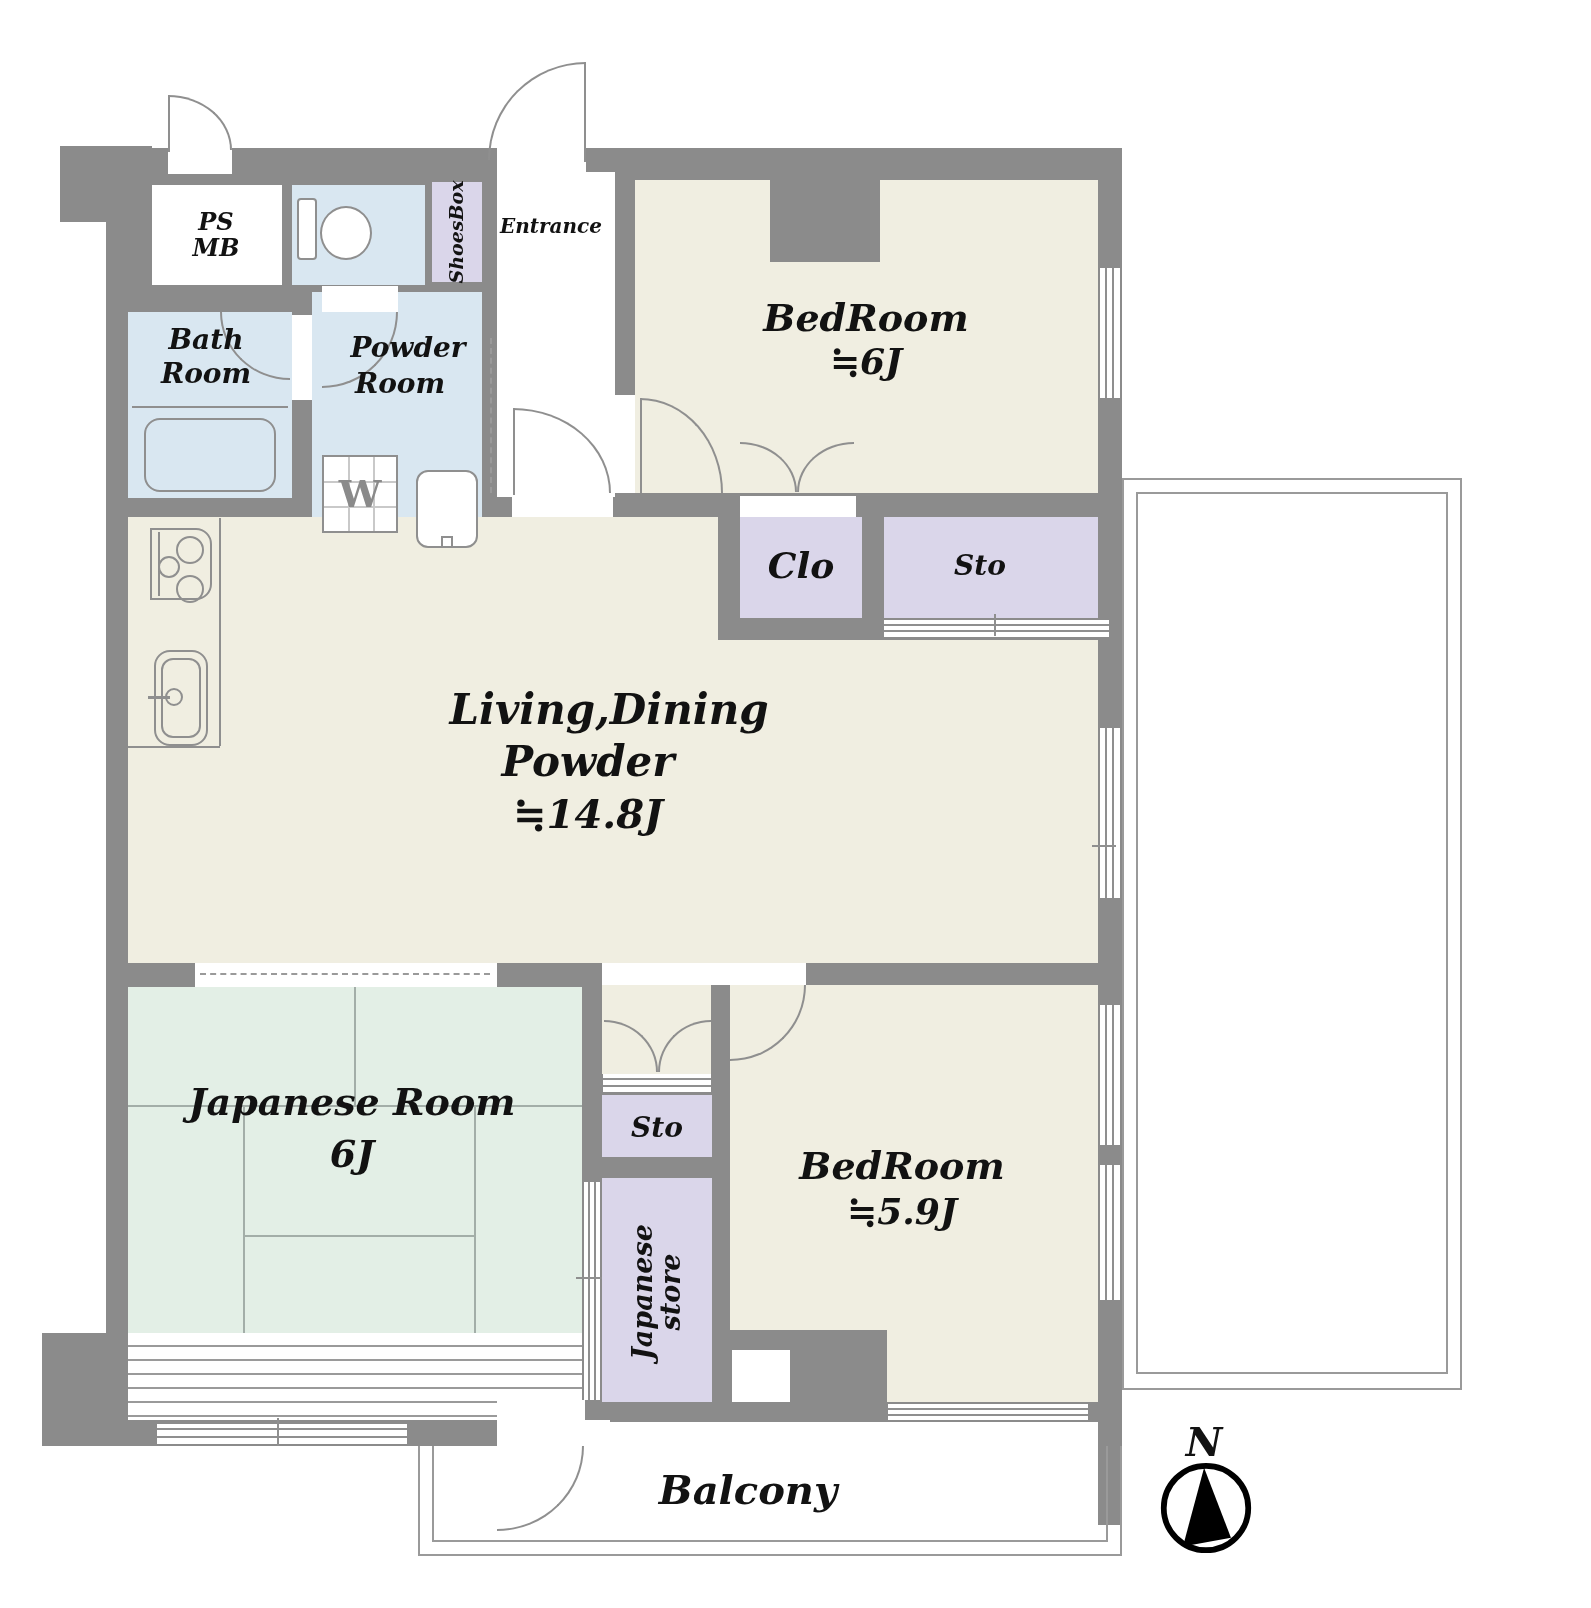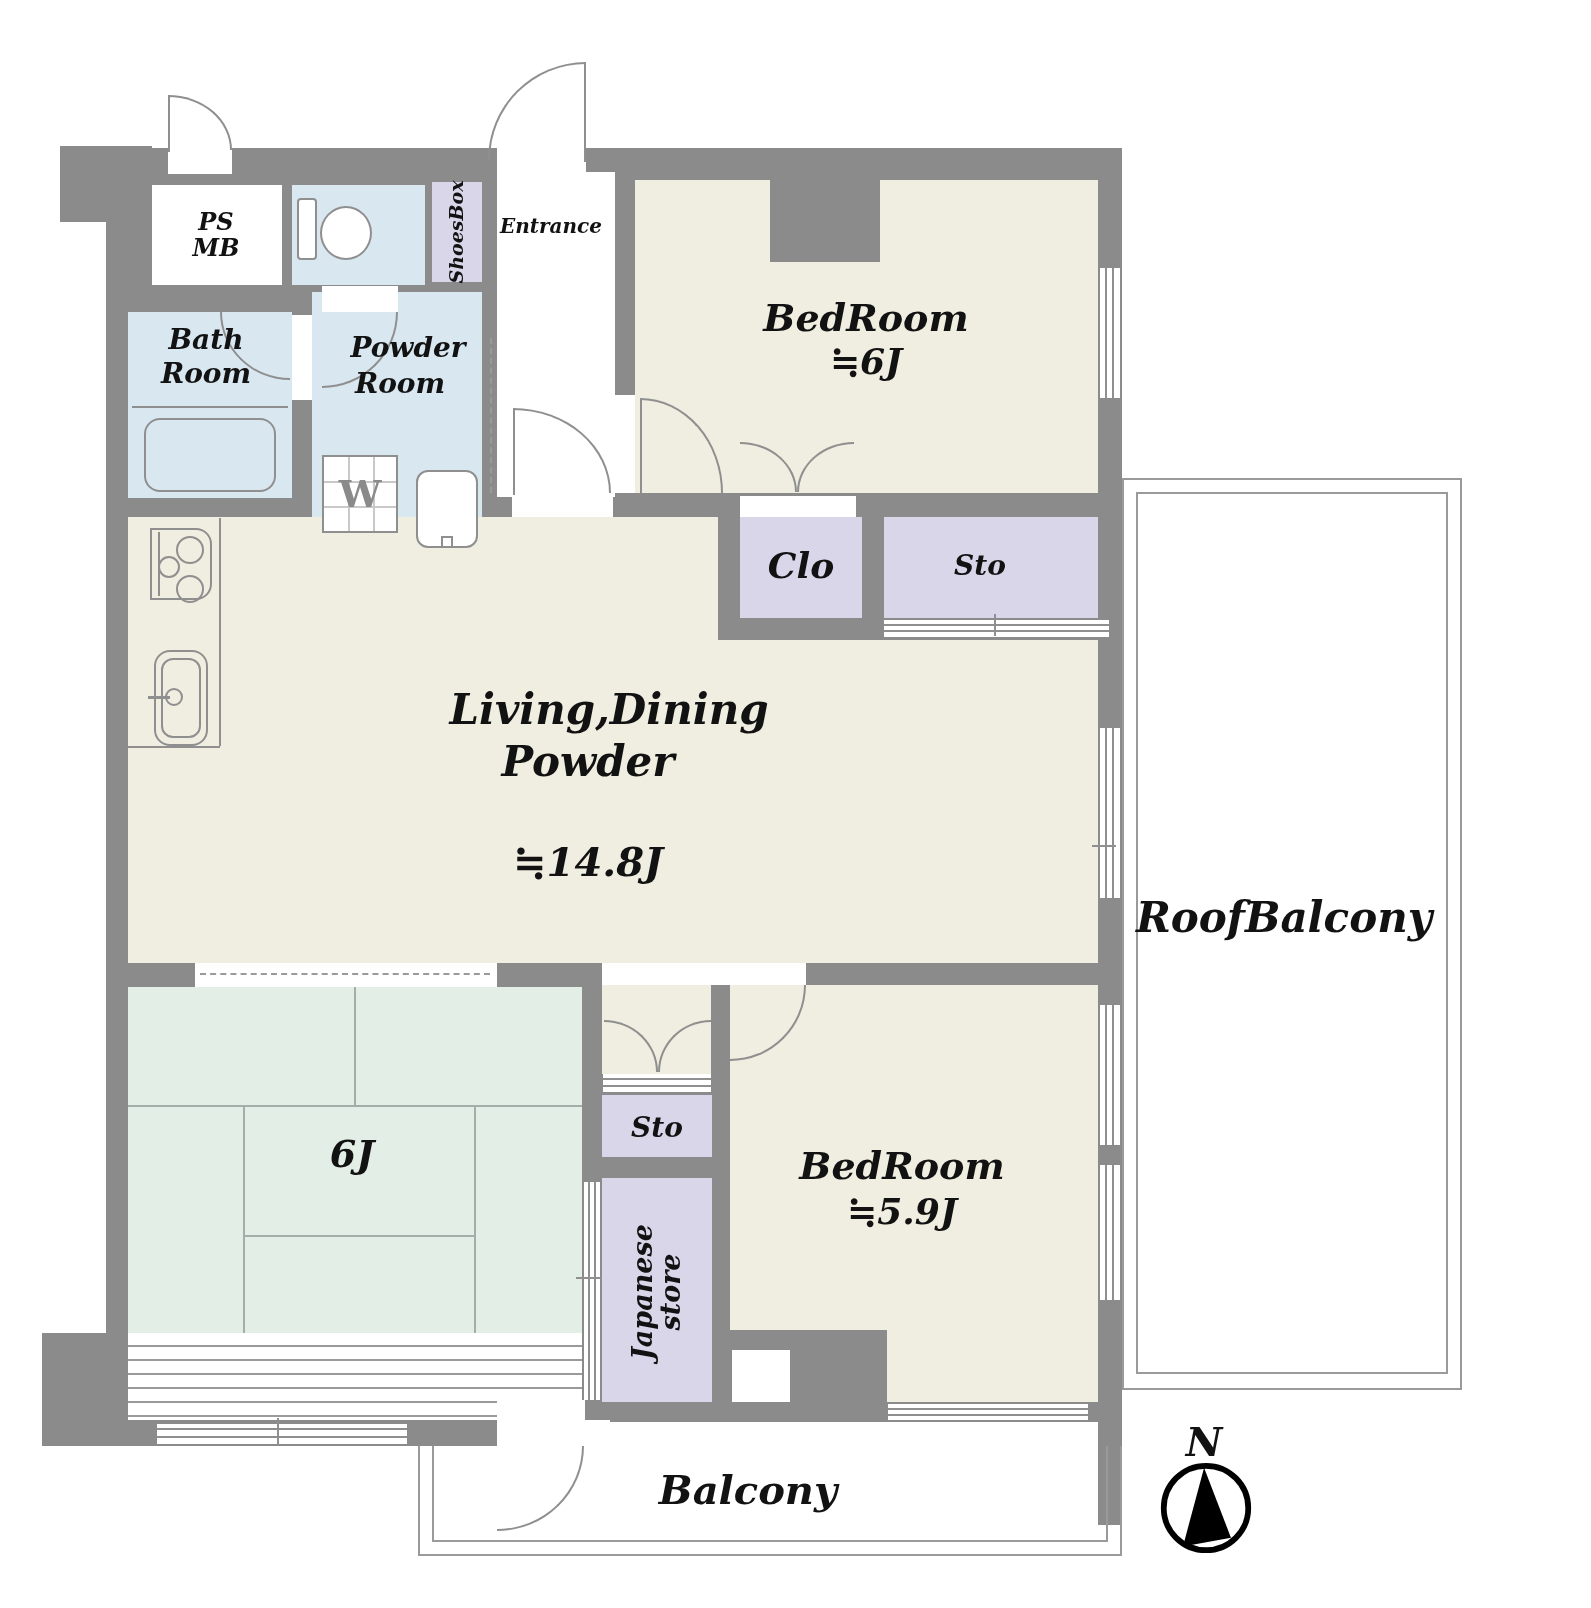--- a/index.html
+++ b/index.html
@@ -166,30 +166,30 @@
   <div class="lbl" style="left:206px;top:340px;font-size:28px;">Bath</div>
   <div class="lbl" style="left:206px;top:374px;font-size:28px;">Room</div>
   <div class="lbl" style="left:408px;top:348px;font-size:28px;">Powder</div>
   <div class="lbl" style="left:400px;top:384px;font-size:28px;">Room</div>
   <div class="lbl" style="left:866px;top:318px;font-size:38px;">BedRoom</div>
   <div class="lbl" style="left:866px;top:362px;font-size:36px;">≒6J</div>
   <div class="lbl" style="left:801px;top:566px;font-size:36px;">Clo</div>
   <div class="lbl" style="left:980px;top:566px;font-size:28px;">Sto</div>
   <div class="lbl" style="left:588px;top:710px;font-size:42px;margin-left:21px;">Living,Dining</div>
   <div class="lbl" style="left:588px;top:762px;font-size:42px;">Powder</div>
-  <div class="lbl" style="left:588px;top:814px;font-size:40px;margin-top:48px;">≒14.8J</div>
+  <div class="lbl" style="left:588px;top:814px;font-size:40px;">≒14.8J</div>
+  <div class="lbl" style="left:352px;top:1102px;font-size:38px;">Japanese Room</div>
   <div class="lbl" style="left:352px;top:1154px;font-size:38px;">6J</div>
   <div class="lbl" style="left:657px;top:1128px;font-size:28px;">Sto</div>
   <div class="lbl rot" style="left:657px;top:1292px;font-size:27px;">
     <span>Japanese</span><br>
     <span>store</span>
   </div>
   <div class="lbl" style="left:902px;top:1166px;font-size:38px;">BedRoom</div>
   <div class="lbl" style="left:902px;top:1212px;font-size:36px;">≒5.9J</div>
-  <div class="lbl" style="left:1284px;top:918px;font-size:42px;">RoofBalcony</div>
   <div class="lbl" style="left:748px;top:1490px;font-size:40px;">Balcony</div>
 
   <div class="lbl" style="left:1204px;top:1442px;font-size:40px;">N</div>
   <svg class="abs" style="left:1158px;top:1460px;" width="96" height="96" viewBox="0 0 100 100">
     <circle cx="50" cy="50" r="44" fill="#ffffff" stroke="#000000" stroke-width="6"></circle>
     <polygon points="48,8 26,90 76,81" fill="#000000"></polygon>
   </svg>
 
 </div>
 

